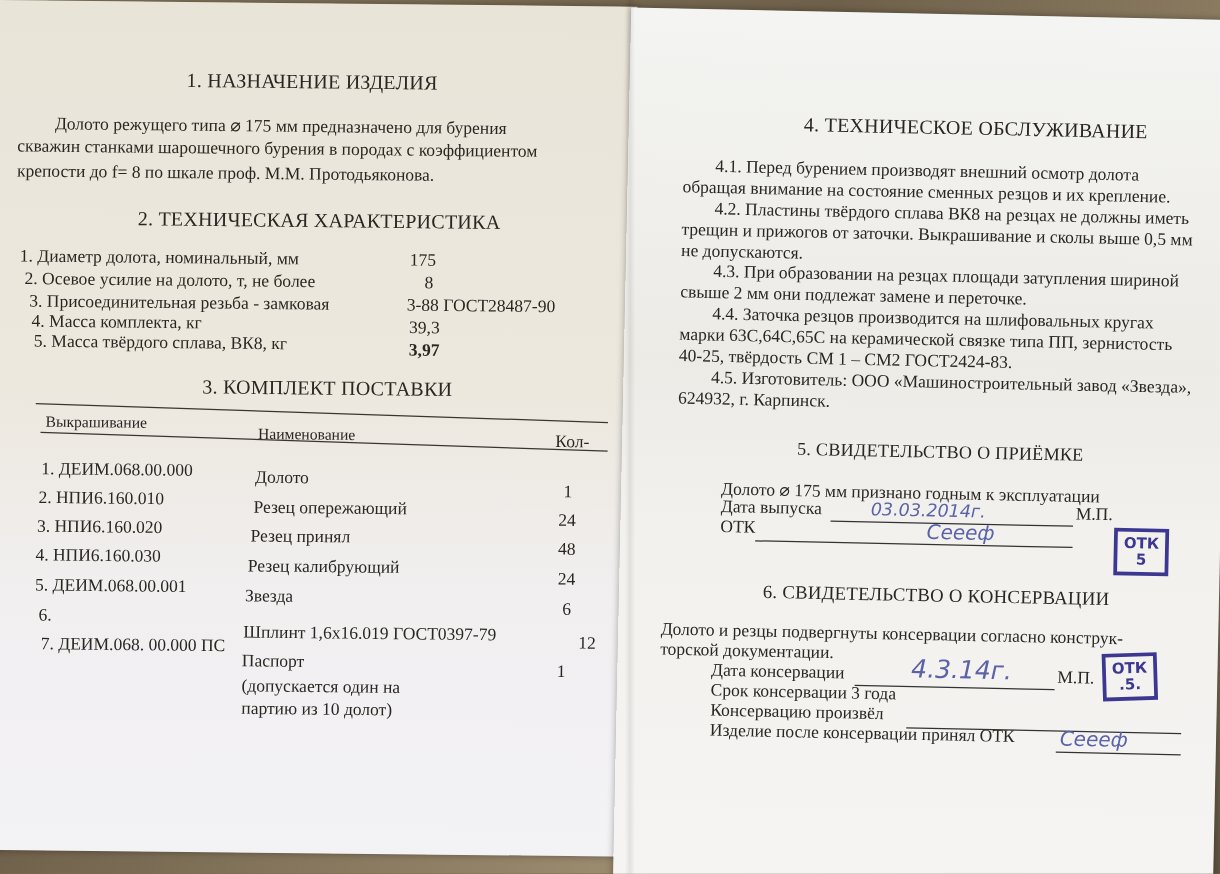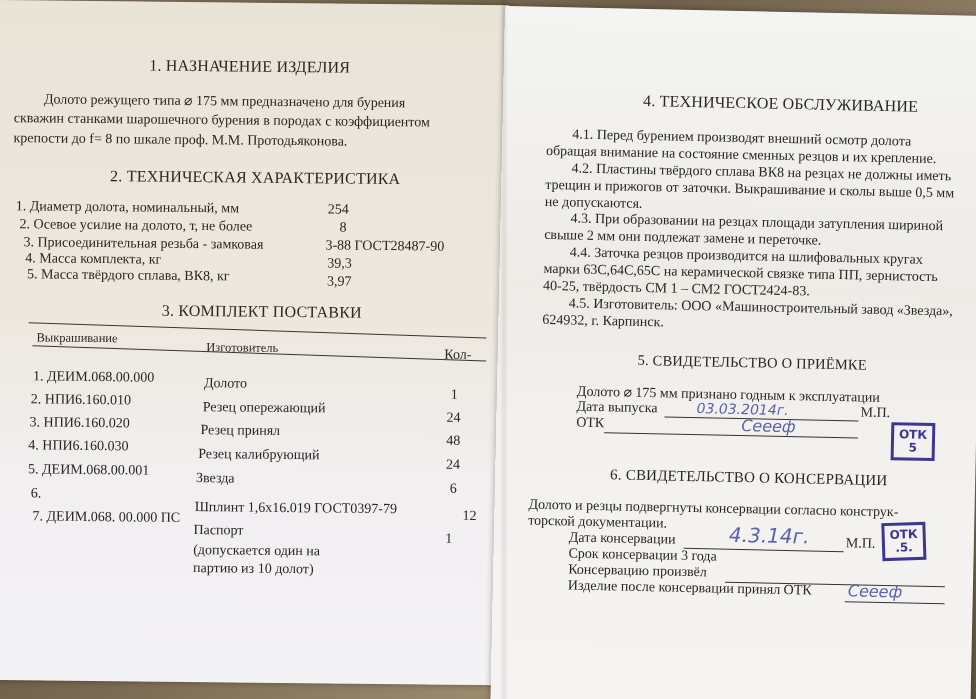--- a/index.html
+++ b/index.html
@@ -33,36 +33,36 @@
 
 <div class="page page-left">
   <div class="abs h" style="left:150px;top:55px;">1. НАЗНАЧЕНИЕ ИЗДЕЛИЯ</div>
   <div class="abs t" style="left:45px;top:90px;">Долото режущего типа ⌀ 175 мм  предназначено для  бурения</div>
   <div class="abs t" style="left:15px;top:110px;">скважин станками шарошечного бурения в породах с коэффициентом</div>
   <div class="abs t" style="left:15px;top:130px;">крепости  до f= 8 по  шкале  проф. М.М.  Протодьяконова.</div>
 
   <div class="abs h" style="left:112px;top:166px;">2. ТЕХНИЧЕСКАЯ ХАРАКТЕРИСТИКА</div>
   <div>
     <div class="abs t" style="left:18px;top:198px;">1. Диаметр долота, номинальный, мм</div>
-    <div class="abs t" style="left:330px;top:198px;">254</div>
+    <div class="abs t" style="left:330px;top:198px;">175</div>
     <div class="abs t" style="left:22px;top:216px;">2. Осевое усилие на долото, т, не более</div>
     <div class="abs t" style="left:342px;top:216px;">8</div>
     <div class="abs t" style="left:26px;top:234px;">3. Присоединительная резьба - замковая</div>
     <div class="abs t" style="left:328px;top:234px;">3-88  ГОСТ28487-90</div>
     <div class="abs t" style="left:28px;top:250px;">4. Масса комплекта, кг</div>
     <div class="abs t" style="left:330px;top:252px;">39,3</div>
     <div class="abs t" style="left:30px;top:266px;">5. Масса твёрдого сплава, ВК8, кг</div>
-    <div class="abs t" style="left:330px;top:270px;">3,97</div>
+    <div class="abs t" style="left:330px;top:270px;font-weight:bold;">3,97</div>
   </div>
 
   <div class="abs h" style="left:165px;top:300px;">3. КОМПЛЕКТ ПОСТАВКИ</div>
   <div>
     <div class="hline" style="left:32px;top:322px;width:458px;transform:rotate(1.3deg);transform-origin:0 0;"></div>
     <div class="abs sm" style="left:40px;top:330px;">Выкрашивание</div>
-    <div class="abs sm" style="left:210px;top:338px;">Изготовитель</div>
+    <div class="abs sm" style="left:210px;top:338px;">Наименование</div>
     <div class="abs t" style="left:448px;top:342px;">Кол-</div>
     <div class="hline" style="left:36px;top:345px;width:454px;transform:rotate(1.3deg);transform-origin:0 0;"></div>
 
     <div>
       <div class="abs t" style="left:37px;top:368px;">1. ДЕИМ.068.00.000</div>
       <div class="abs t" style="left:208px;top:373px;">Долото</div>
       <div class="abs t" style="left:455px;top:382px;">1</div>
     </div>
     <div>
       <div class="abs t" style="left:35px;top:391px;">2. НПИ6.160.010</div>

